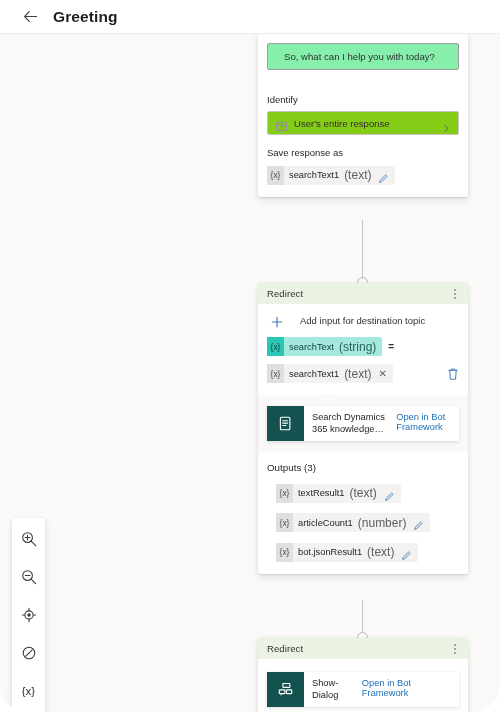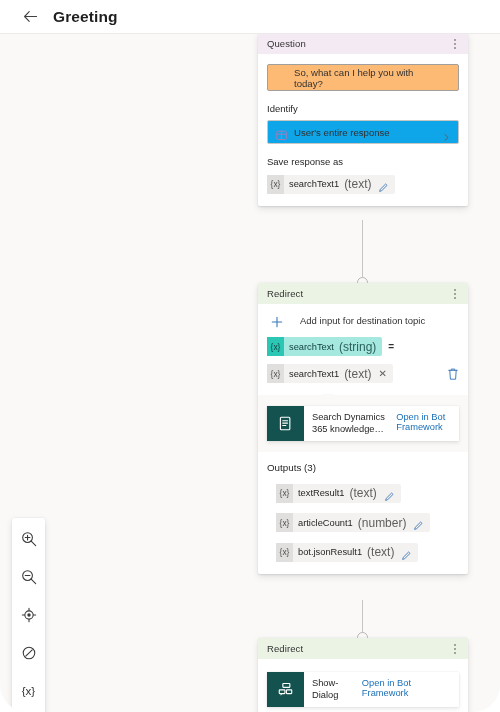--- a/index.html
+++ b/index.html
@@ -66,26 +66,26 @@
   .purple-dot {
     width: 12px; height: 12px; border-radius: 50%;
     background: #8a2d8a; display: flex; align-items: center; justify-content: center;
     flex: 0 0 auto;
   }
   .purple-dot svg { display: block; }
   .lbl-strong { font-size: 9.8px; color: #201f1e; }
   .lbl-section { font-size: 9.5px; color: #201f1e; margin-bottom: 6px; }
 
   .textbox {
-    border: 1px solid #a19f9d; background: #fdba74; border-radius: 2px;
-    height: 27px; display: flex; align-items: center; padding: 0 26px;
-    font-size: 9.6px; color: #323130; margin-bottom: 12px; cursor: text;
+    border: 1px solid #a19f9d; background: #86efac; border-radius: 2px;
+    height: 27px; display: flex; align-items: center; padding: 0 16px;
+    font-size: 9.6px; color: #323130; margin-bottom: 24px; cursor: text;
   }
   .selectbox {
-    border: 1px solid #c8c6c4; background: #0ea5e9; border-radius: 2px;
+    border: 1px solid #c8c6c4; background: #84cc16; border-radius: 2px;
     height: 24px; display: flex; align-items: center; padding: 0 7px 0 8px;
     gap: 7px; margin-bottom: 12px; cursor: pointer;
   }
   .selectbox .sb-label { font-size: 9.6px; color: #323130; flex: 1; }
   .grid-icon { width: 11px; height: 11px; flex: 0 0 auto; }
   .chev { width: 9px; height: 9px; flex: 0 0 auto; }
 
   
   .chip {
     display: inline-flex; align-items: center; gap: 5px;
@@ -176,28 +176,20 @@
 
     <div class="conn" style="top:186px; height:92px;"></div>
     <div class="conn-dot" style="top:243px;"></div>
 
     <div class="conn" style="top:566px; height:46px;"></div>
     <div class="conn-dot" style="top:598px;"></div>
 
     <div class="conn-dot" style="top:-6px;"></div>
 
     <div class="node" style="top:-1px;">
-      <div class="node-header question">
-        <span class="node-title">Question</span>
-        <span class="kebab">
-            <i></i>
-            <i></i>
-            <i></i>
-          </span>
-      </div>
       <div class="node-body">
 
 
         <div class="textbox">So, what can I help you with today?</div>
 
         <div class="lbl-section">Identify</div>
         <div class="selectbox">
           <span class="grid-icon">
             <svg viewBox="0 0 11 11" width="11" height="11" aria-hidden="true">
               <rect x="0.7" y="1.2" width="9.6" height="8.3" rx="1" fill="none" stroke="#9b7fbf" stroke-width="1"></rect>

